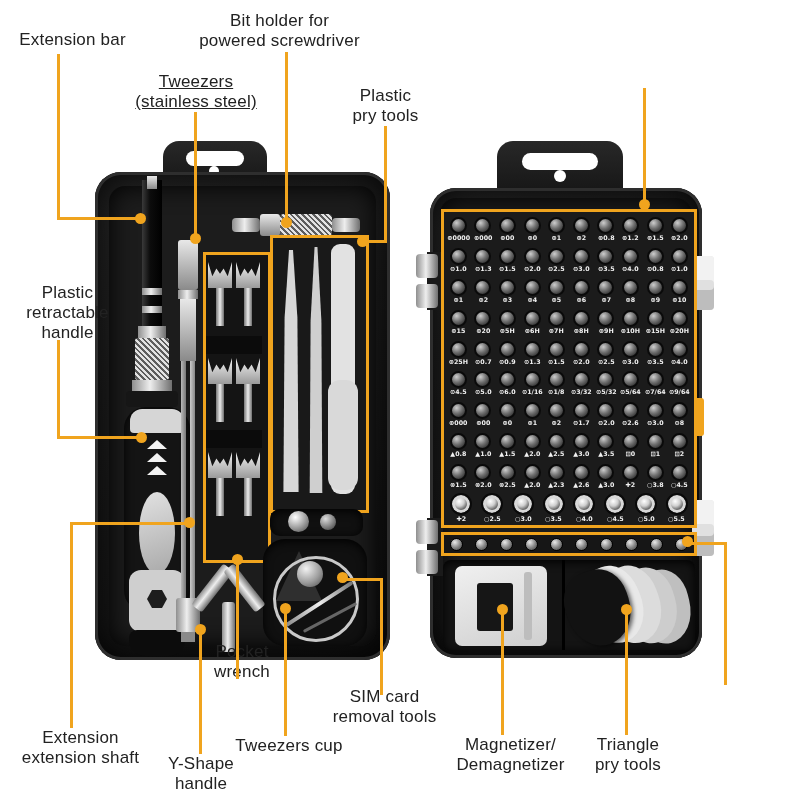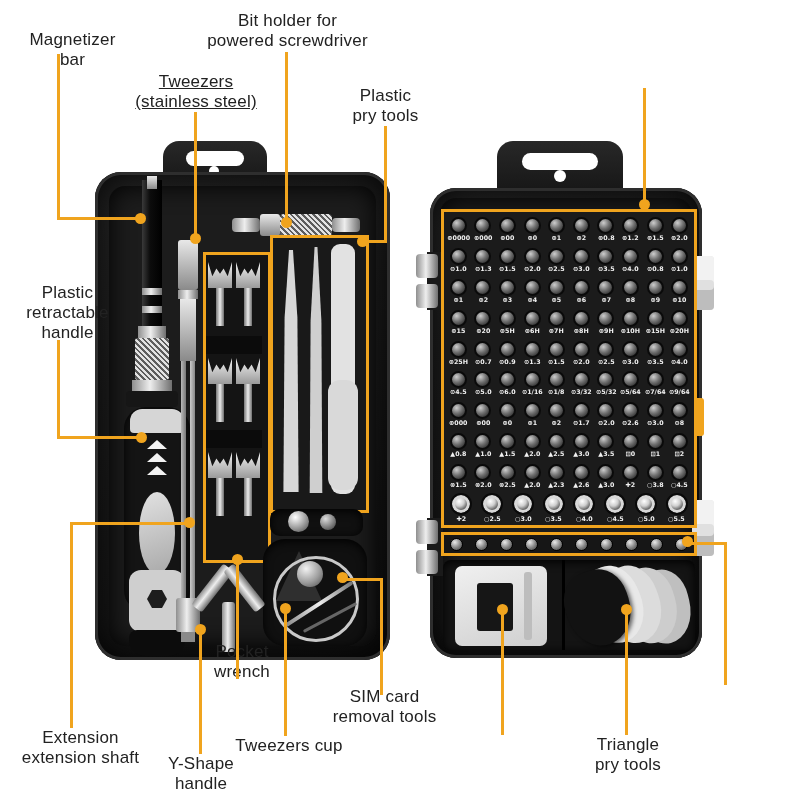--- a/index.html
+++ b/index.html
@@ -593,26 +593,26 @@
   <div class="abs" style="left:562px;top:560px;width:3px;height:90px;background:#000;"></div>
   <div class="abs" style="left:455px;top:566px;width:92px;height:80px;background:linear-gradient(160deg,#f0f0f0,#cfcfcf);border-radius:7px;"></div>
   <div class="abs" style="left:477px;top:583px;width:36px;height:48px;background:#161616;border-radius:3px;"></div>
   <div class="abs" style="left:524px;top:572px;width:8px;height:68px;background:#bdbdbd;border-radius:3px;"></div>
   <div class="pick" style="left:634px;top:570px;width:56px;height:74px;background:#bfbfbf;transform:rotate(-14deg);"></div>
   <div class="pick" style="left:618px;top:568px;width:58px;height:76px;background:#cdcdcd;transform:rotate(-17deg);"></div>
   <div class="pick" style="left:600px;top:566px;width:60px;height:78px;background:#dcdcdc;transform:rotate(-20deg);"></div>
   <div class="pick" style="left:582px;top:566px;width:60px;height:78px;background:#e8e8e8;transform:rotate(-23deg);"></div>
   <div class="pick" style="left:566px;top:570px;width:64px;height:76px;background:#121212;transform:rotate(-18deg);box-shadow:2px 2px 4px rgba(0,0,0,.6);"></div>
 
-  <div class="ann" style="left:15px;top:30px;width:115px;">Magnetizer bar</div>
+  <div class="ann" style="left:15px;top:30px;width:115px;">Extension bar</div>
   <div class="vl" style="left:57px;top:54px;height:165px;"></div>
   <div class="hl" style="left:57px;top:217px;width:84px;"></div>
   <div class="dot" style="left:135px;top:213px;"></div>
 
-  <div class="ann" style="left:195px;top:11px;width:185px;">Bit holder for
+  <div class="ann" style="left:187px;top:11px;width:185px;">Bit holder for
 powered screwdriver</div>
   <div class="vl" style="left:285px;top:52px;height:172px;"></div>
   <div class="dot" style="left:281px;top:217px;"></div>
 
   <div class="ann" style="left:115px;top:72px;width:162px;text-decoration:underline;">Tweezers
 (stainless steel)</div>
   <div class="vl" style="left:194px;top:112px;height:127px;"></div>
   <div class="dot" style="left:190px;top:233px;"></div>
 
   <div class="ann" style="left:333px;top:86px;width:105px;">Plastic
@@ -650,20 +650,22 @@
   <div class="ann" style="left:232px;top:736px;width:114px;">Tweezers cup</div>
   <div class="vl" style="left:284px;top:609px;height:127px;"></div>
   <div class="dot" style="left:280px;top:603px;"></div>
 
   <div class="ann" style="left:322px;top:687px;width:125px;">SIM card
 removal tools</div>
   <div class="vl" style="left:380px;top:578px;height:117px;"></div>
   <div class="hl" style="left:342px;top:578px;width:41px;"></div>
   <div class="dot" style="left:337px;top:572px;"></div>
 
+  <div class="ann" style="left:443px;top:735px;width:135px;">Magnetizer/
+Demagnetizer</div>
   <div class="vl" style="left:501px;top:610px;height:125px;"></div>
   <div class="dot" style="left:497px;top:604px;"></div>
 
   <div class="ann" style="left:576px;top:735px;width:104px;">Triangle
 pry tools</div>
   <div class="vl" style="left:625px;top:610px;height:125px;"></div>
   <div class="dot" style="left:621px;top:604px;"></div>
 
   <div class="vl" style="left:724px;top:542px;height:143px;"></div>
   <div class="hl" style="left:688px;top:542px;width:39px;"></div>

